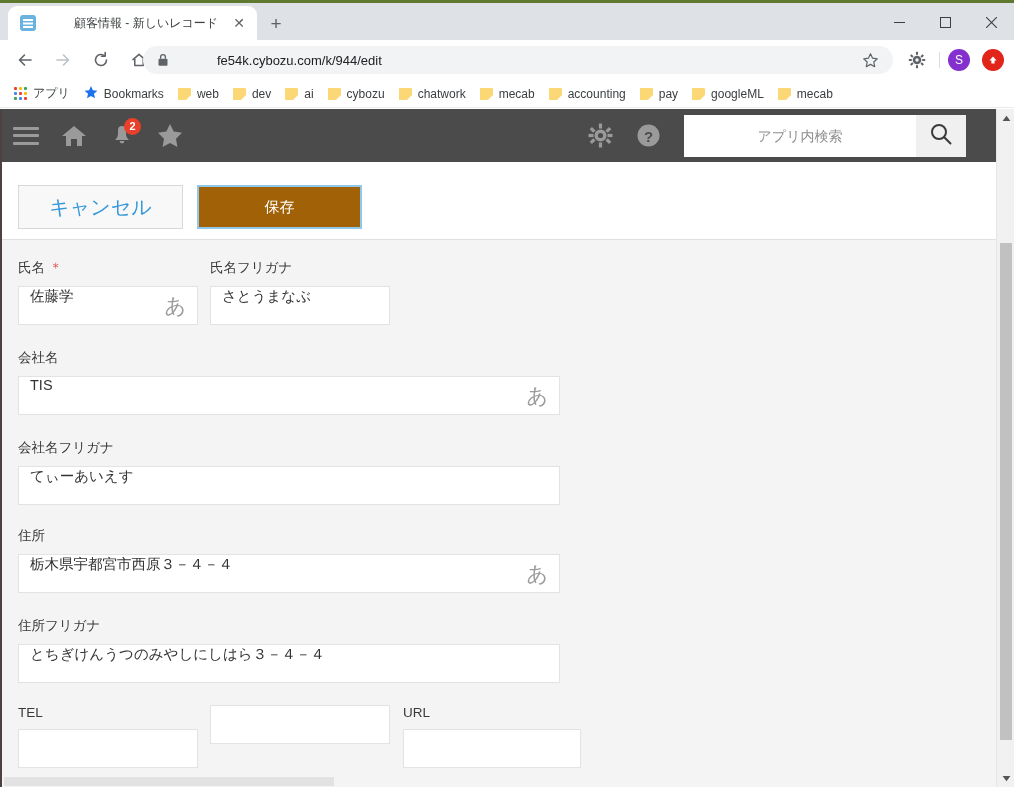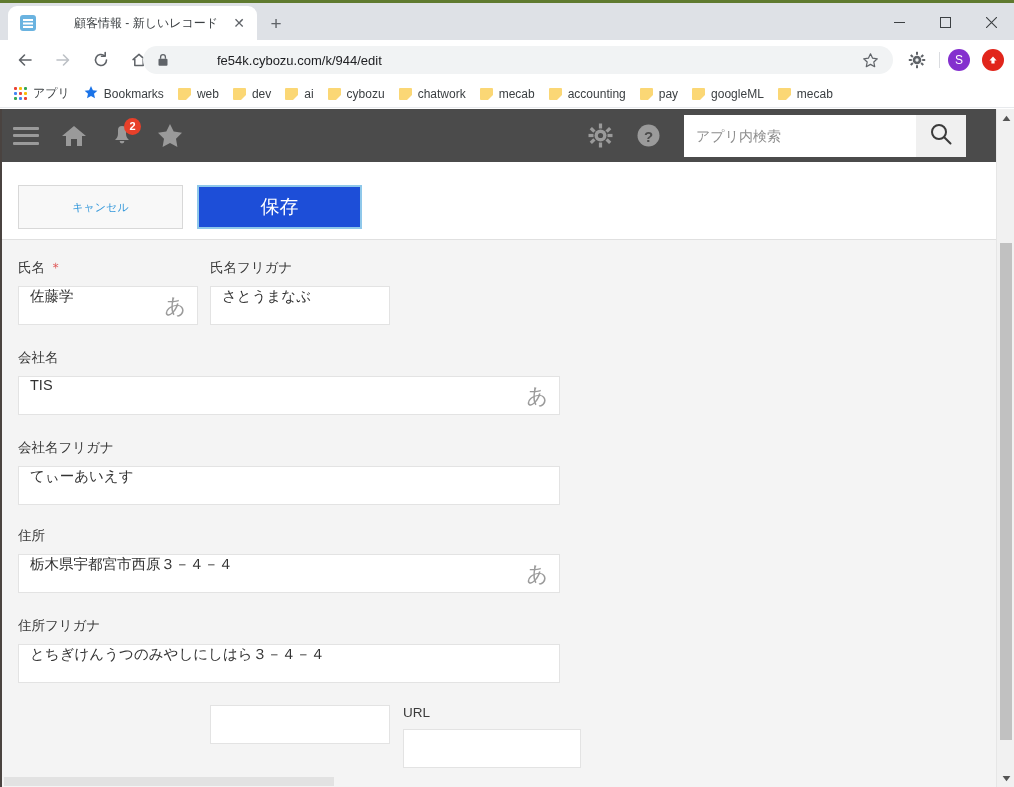--- a/index.html
+++ b/index.html
@@ -169,44 +169,45 @@
   }
   .searchwrap {
     display: flex; align-items: center; height: 42px;
     margin-left: 12px;
   }
   .searchinput {
     width: 232px; height: 42px; background: #ffffff;
     border: none; outline: none; padding: 0 12px;
     font-size: 14px; color: #333;
     font-family: "Liberation Sans", "DejaVu Sans", sans-serif;
+    text-align: center;
   }
   .searchinput::placeholder { color: #8e8e8e; }
   .searchbtn {
     width: 50px; height: 42px; background: #f0f0f0;
     border: none; cursor: pointer;
     display: flex; align-items: center; justify-content: center;
   }
 
   .actionbar {
     position: absolute; top: 53px; left: 0; width: 994px; height: 78px;
     background: #ffffff; border-bottom: 1px solid #e0e0e0;
   }
   .btn-cancel {
     position: absolute; left: 16px; top: 23px;
     width: 165px; height: 44px;
     background: #f8f8f8; border: 1px solid #d8d8d8;
-    color: #3498db; font-size: 11px; cursor: pointer;
+    color: #3498db; font-size: 20px; cursor: pointer;
     font-family: "Liberation Sans", "DejaVu Sans", sans-serif;
   }
   .btn-save {
     position: absolute; left: 195px; top: 23px;
     width: 165px; height: 44px;
-    background: #1d4ed8; border: 2px solid #8fc8ea;
-    color: #ffffff; font-size: 19px; cursor: pointer;
+    background: #a16207; border: 2px solid #8fc8ea;
+    color: #ffffff; font-size: 15px; cursor: pointer;
     font-family: "Liberation Sans", "DejaVu Sans", sans-serif;
   }
 
   .formarea {
     position: absolute; top: 132px; left: 0; width: 994px; height: 546px;
     background: #f4f4f4;
   }
   .field { position: absolute; }
   .flabel {
     font-size: 13.5px; color: #3a3a3a; margin-bottom: 9px;
@@ -515,20 +516,26 @@
           <span class="fval">栃木県宇都宮市西原３－４－４</span>
           <span class="ime">あ</span>
         </div>
       </div>
       <div class="field" style="left: 16px; top: 376px; width: 542px;">
         <div class="flabel">住所フリガナ</div>
         <div class="fbox">
           <span class="fval">とちぎけんうつのみやしにしはら３－４－４</span>
         </div>
       </div>
+      <div class="field" style="left: 16px; top: 464px; width: 180px;">
+        <div class="flabel">TEL</div>
+        <div class="fbox">
+          <span class="fval"></span>
+        </div>
+      </div>
       <div class="field" style="left: 208px; top: 464px; width: 180px;">
         <div class="fbox">
           <span class="fval"></span>
         </div>
       </div>
       <div class="field" style="left: 401px; top: 464px; width: 178px;">
         <div class="flabel">URL</div>
         <div class="fbox">
           <span class="fval"></span>
         </div>

